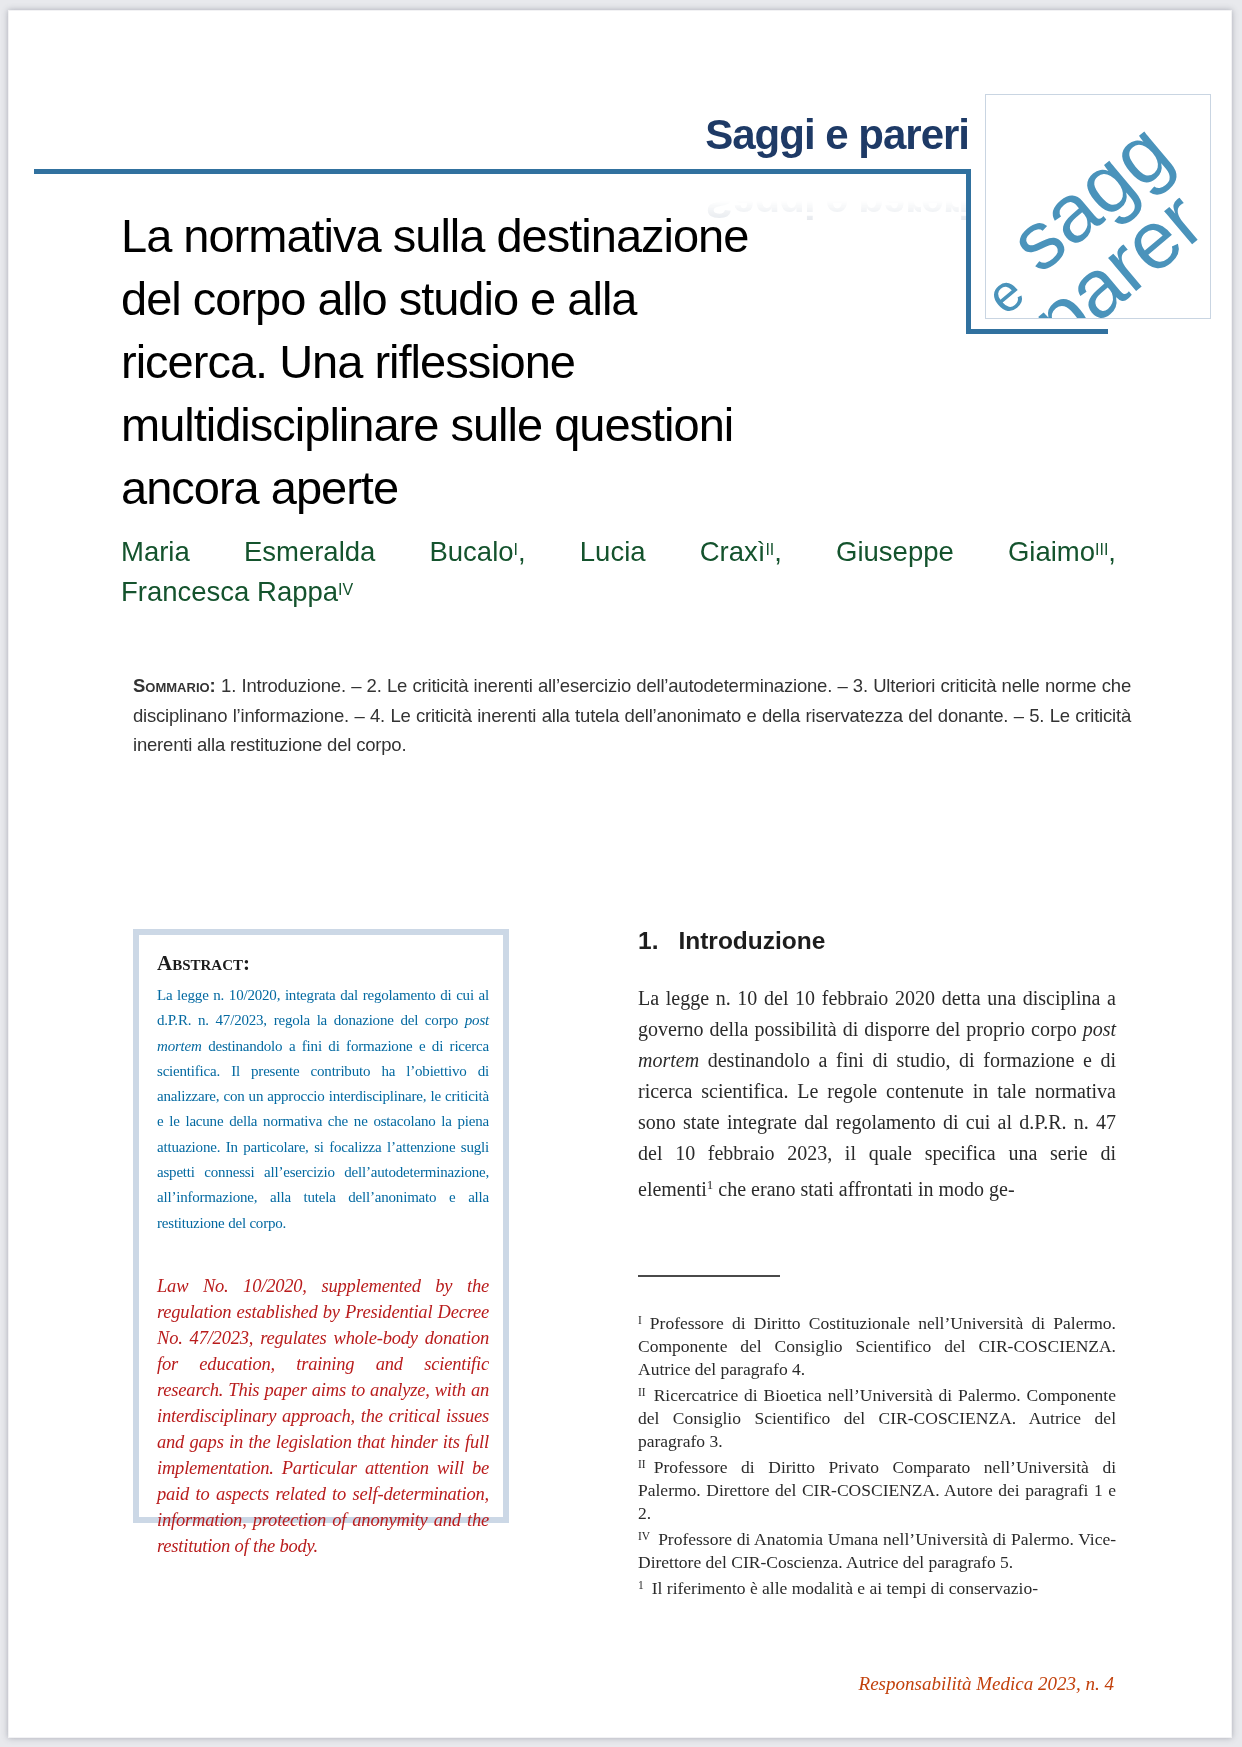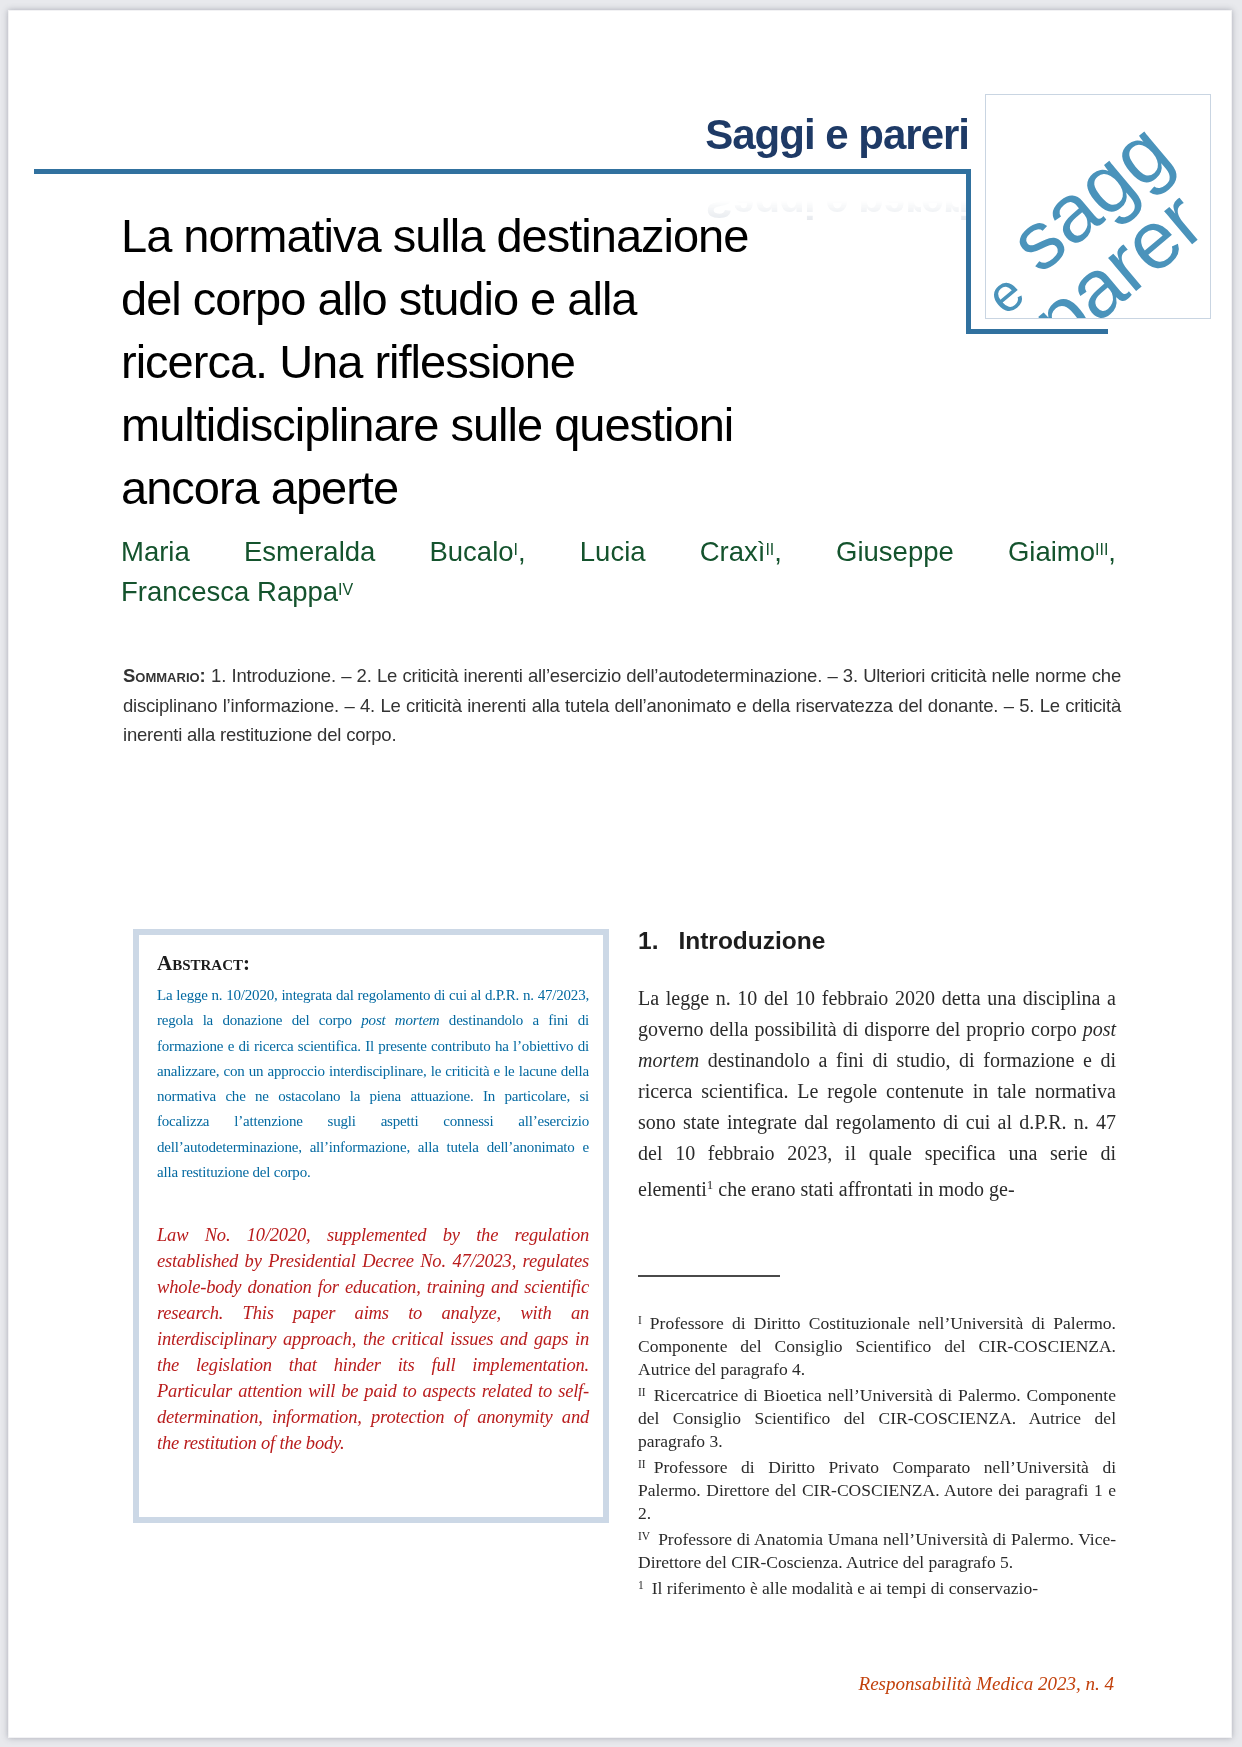--- a/index.html
+++ b/index.html
@@ -63,21 +63,21 @@
   .authors .line1{text-align:justify;text-align-last:justify;}
   .authors sup{font-size:16px;vertical-align:6px;letter-spacing:0;}
   .sommario{
     position:absolute;left:112px;top:648px;width:998px;
     font-size:18.5px;line-height:29.5px;letter-spacing:-.2px;
     text-align:justify;color:#333;
   }
   .sommario .label{font-weight:bold;font-variant:small-caps;letter-spacing:0;}
   
   .abstract-box{
-    position:absolute;left:124px;top:918px;width:476px;height:594px;
+    position:absolute;left:124px;top:918px;width:376px;height:594px;
     box-sizing:border-box;border:6px solid #ccd8e6;background:#fff;
     padding:16px 14px 0 18px;
   }
   .abstract-label{
     font-family:"Liberation Serif",serif;font-weight:bold;
     font-variant:small-caps;font-size:21px;color:#1c1c1c;
   }
   .abstract-it{
     margin-top:7px;
     font-family:"Liberation Serif",serif;font-size:15px;line-height:25.3px;
@@ -136,21 +136,21 @@
     <span class="deco-word deco-w3">e</span>
   </div>
 
   <h1 class="article-title" style="margin:0;">La normativa sulla destinazione<br>del corpo allo studio e alla<br>ricerca. Una riflessione<br>multidisciplinare sulle questioni<br>ancora aperte</h1>
 
   <div class="authors">
     <div class="line1">Maria Esmeralda Bucalo<sup>I</sup>, Lucia Craxì<sup>II</sup>, Giuseppe Giaimo<sup>III</sup>,</div>
     <div class="line2">Francesca Rappa<sup>IV</sup></div>
   </div>
 
-  <p class="sommario" style="margin:2px;">
+  <p class="sommario" style="margin:12px;">
     <span class="label">Sommario:</span><span> 1. Introduzione. – 2. Le criticità inerenti all’esercizio dell’autodeterminazione. – 3. Ulteriori criticità nelle norme che disciplinano l’informazione. – 4. Le criticità inerenti alla tutela dell’anonimato e della riservatezza del donante. – 5. Le criticità inerenti alla restituzione del corpo.</span>
   </p>
 
   <div class="abstract-box">
     <div class="abstract-label">Abstract:</div>
     <p class="abstract-it" style="margin-bottom:0;"><span>La legge n. 10/2020, integrata dal regolamento di cui al d.P.R. n. 47/2023, regola la donazione del corpo </span><span class="it">post mortem</span><span> destinandolo a fini di formazione e di ricerca scientifica. Il presente contributo ha l’obiettivo di analizzare, con un approccio interdisciplinare, le criticità e le lacune della normativa che ne ostacolano la piena attuazione. In particolare, si focalizza l’attenzione sugli aspetti connessi all’esercizio dell’autodeterminazione, all’informazione, alla tutela dell’anonimato e alla restituzione del corpo.</span></p>
     <p class="abstract-en" style="margin-bottom:0;">Law No. 10/2020, supplemented by the regulation established by Presidential Decree No. 47/2023, regulates whole-body donation for education, training and scientific research. This paper aims to analyze, with an interdisciplinary approach, the critical issues and gaps in the legislation that hinder its full implementation. Particular attention will be paid to aspects related to self-determination, information, protection of anonymity and the restitution of the body.</p>
   </div>
 
   <h2 class="section-heading" style="margin:0;">

